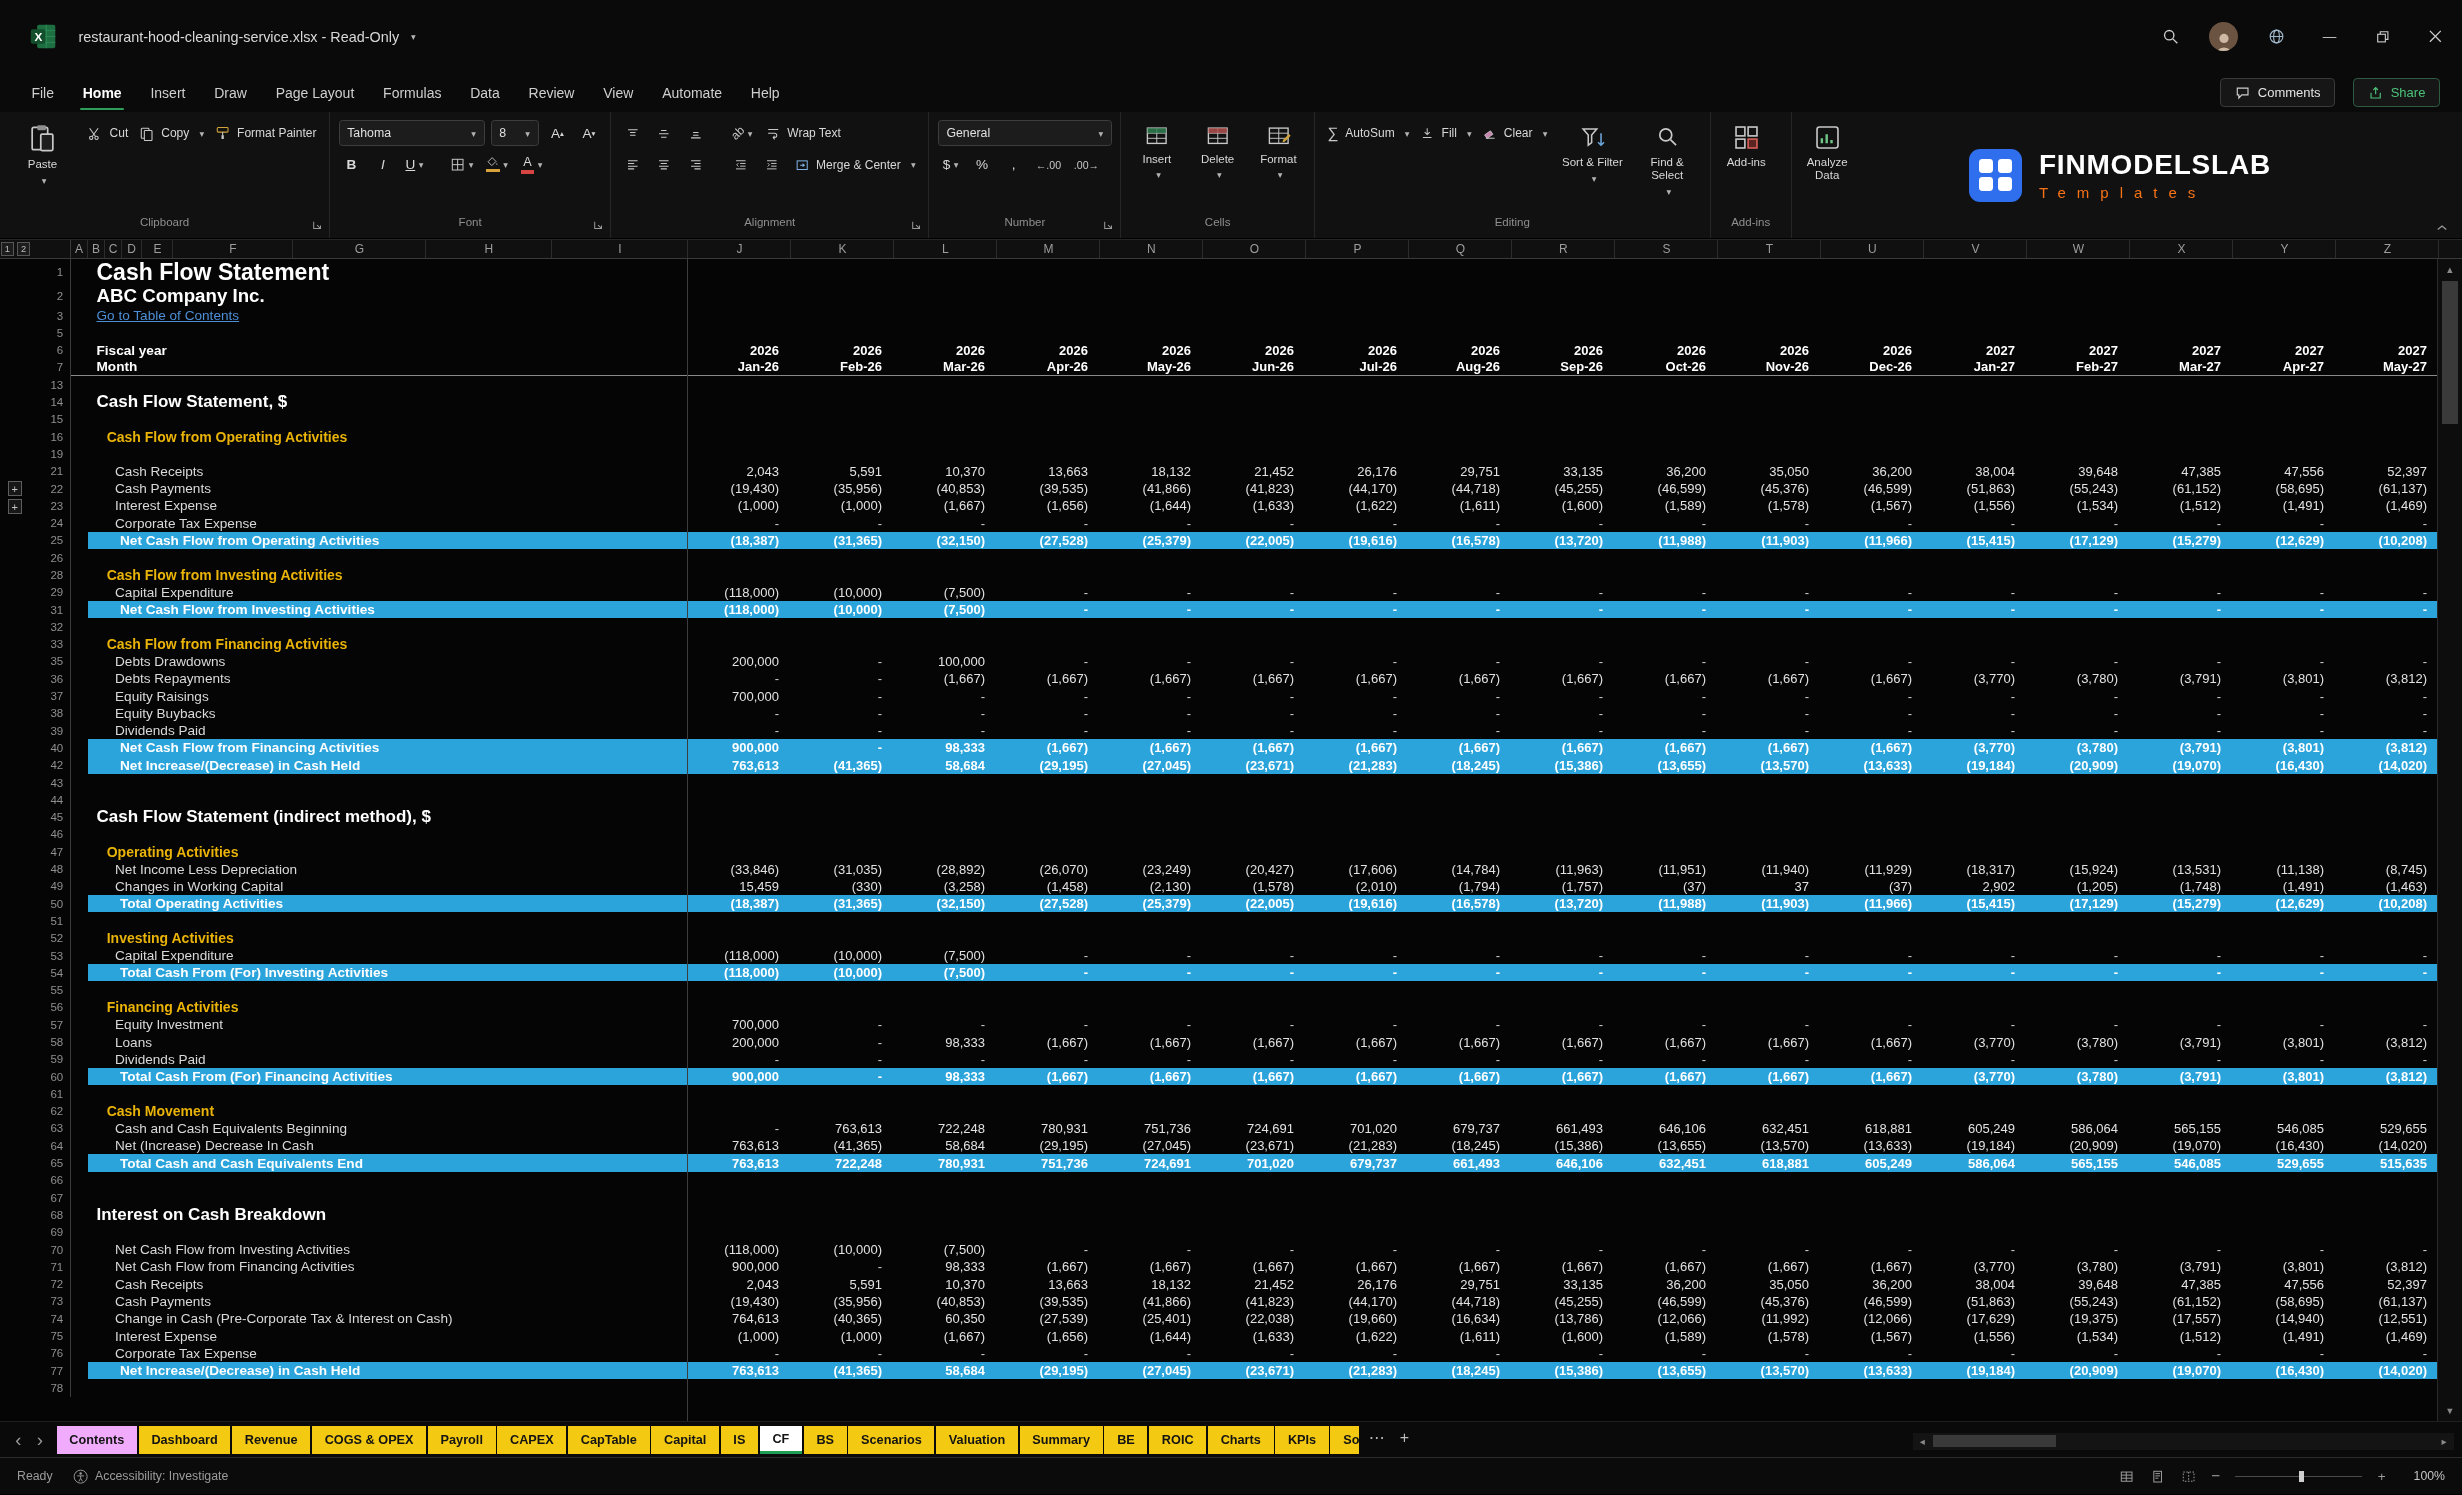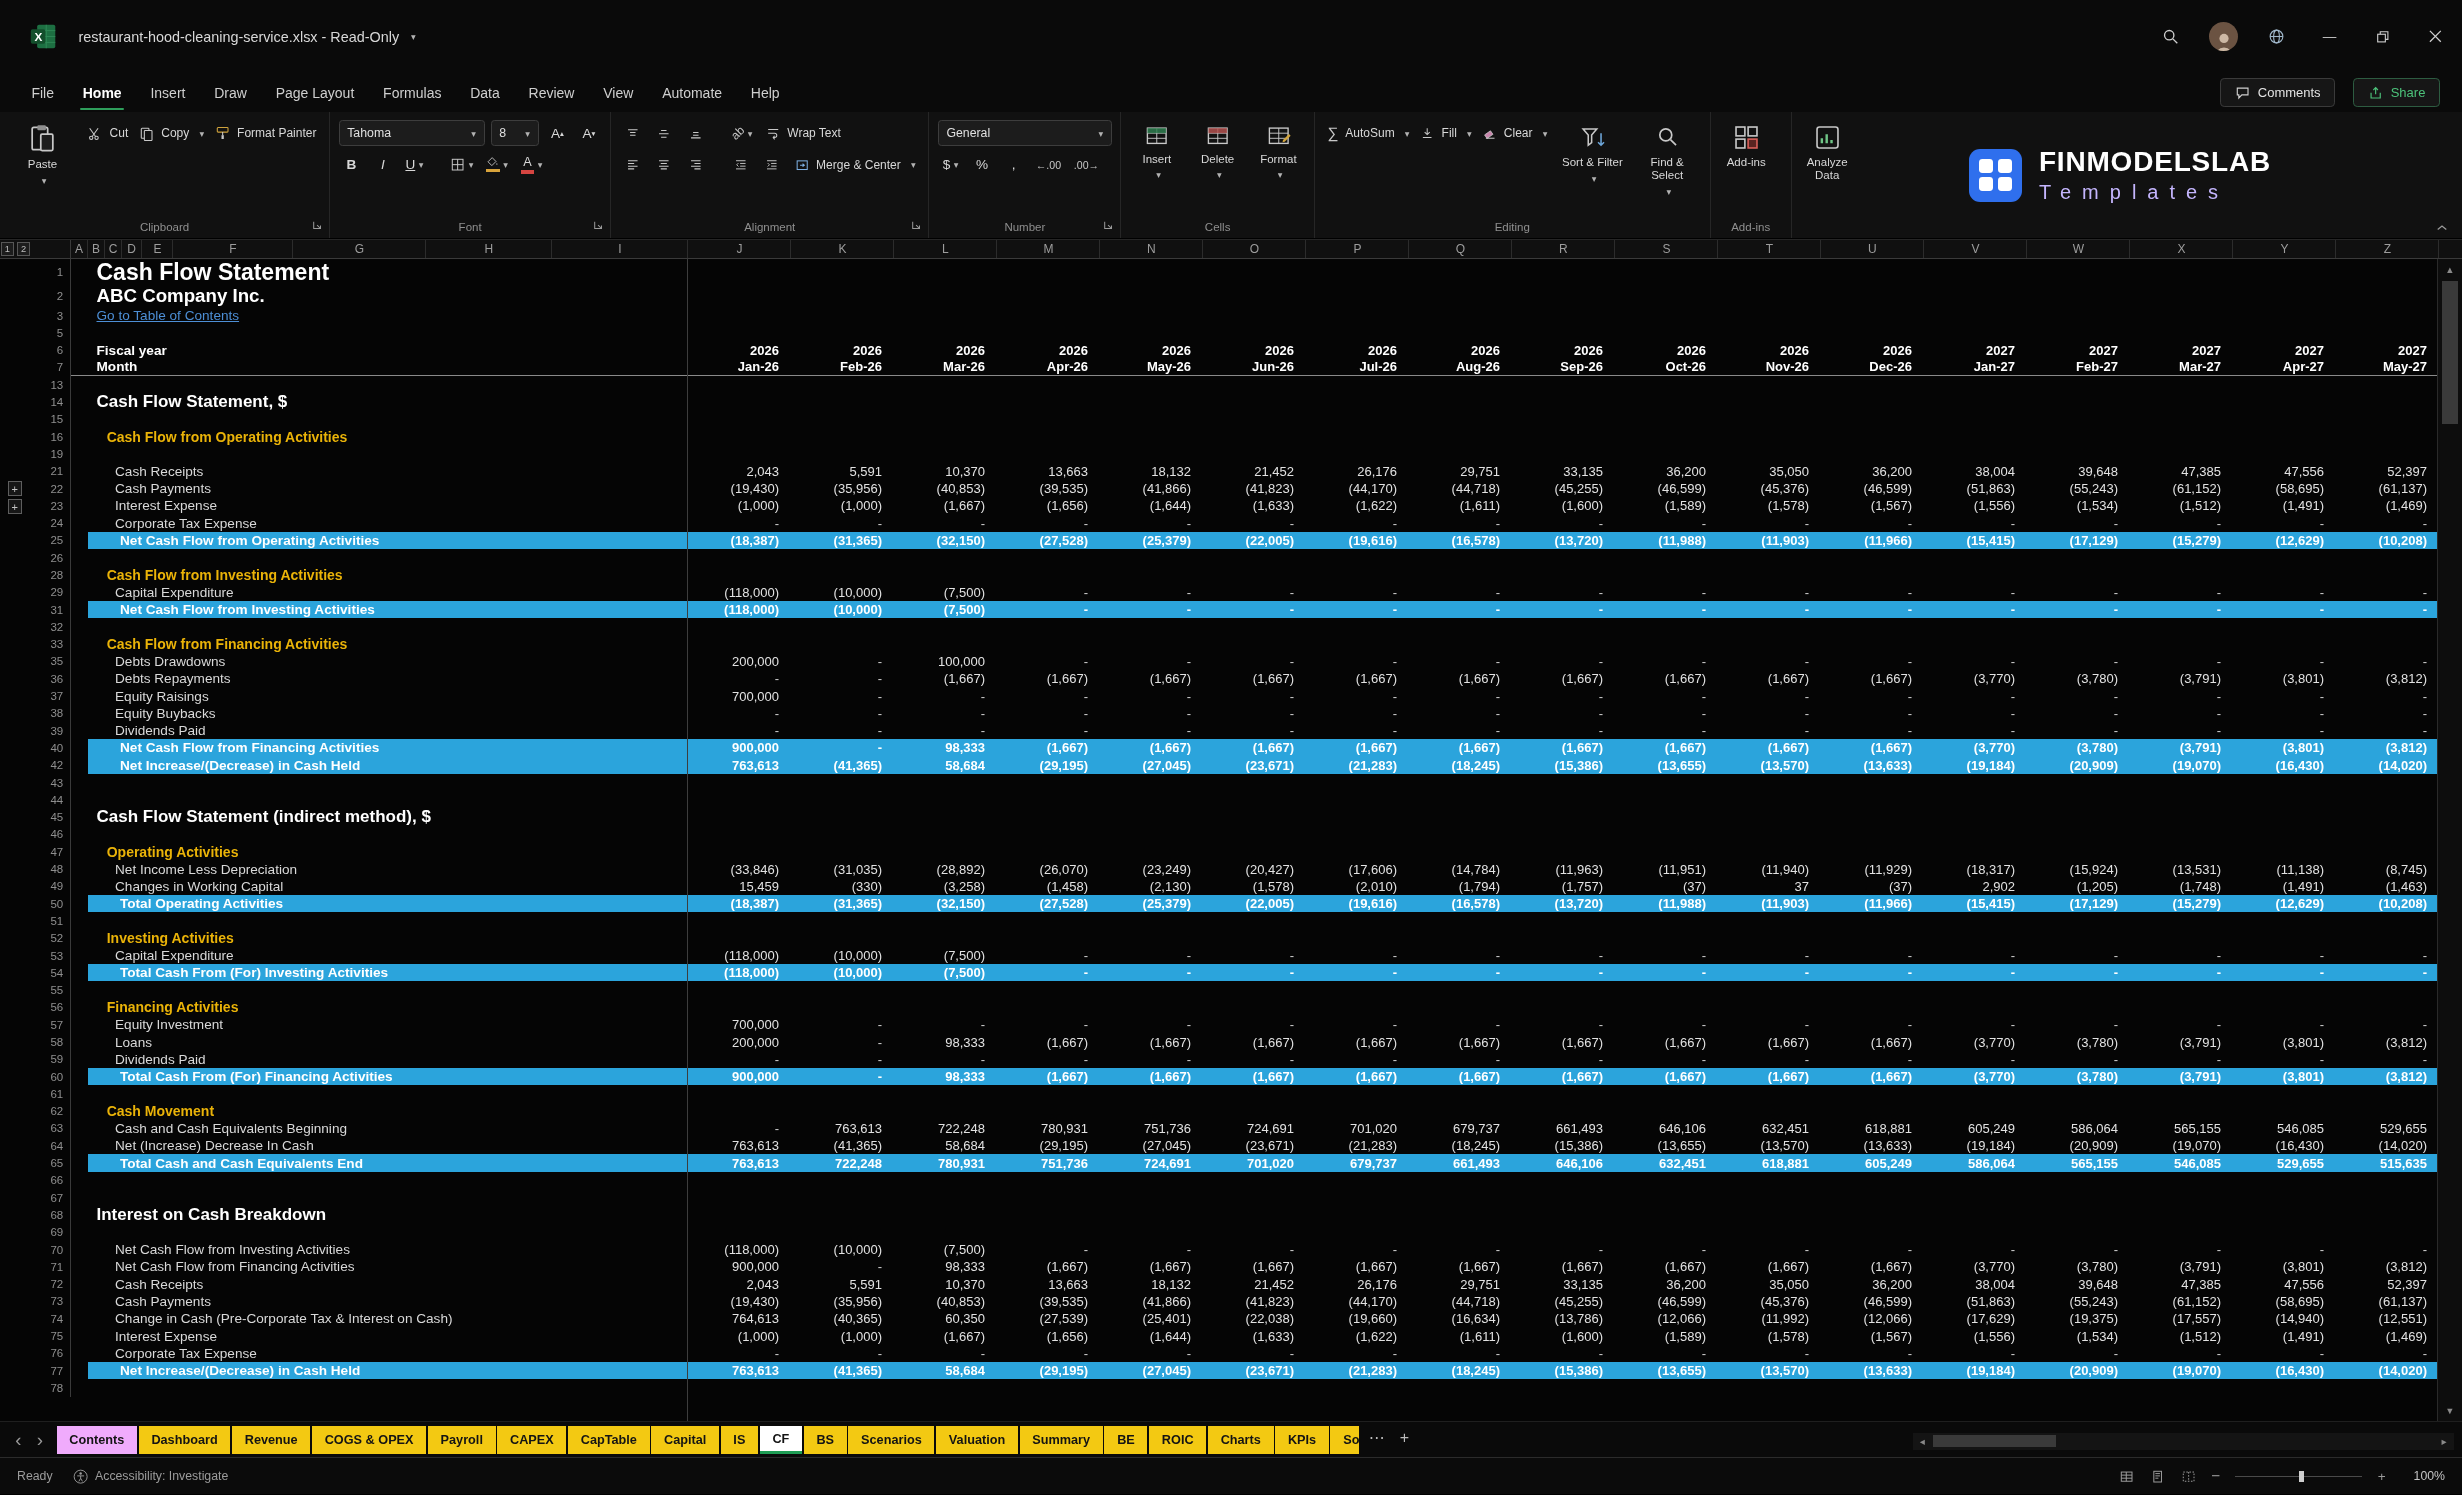--- a/index.html
+++ b/index.html
@@ -25,41 +25,41 @@
   .mitem.active { color:#fff; font-weight:700; }
   .mitem.active::after { content:""; position:absolute; left:12px; right:12px; bottom:1.7px; height:2.5px; background:var(--menu-accent,#2e9e5b); border-radius:1.7px; }
   .mb-right { margin-left:auto; display:flex; gap:18px; margin-right:22px; align-items:center; }
   .pill { display:flex; align-items:center; gap:7.6px; padding:6px 13.6px; border:0.8px solid #3a3a3a; border-radius:4.2px; font-size:13px; color:#e3e3e3; background:#161616; }
   .pill.share { color:var(--share-green,#4cc27a); border-color:#2d5c41; }
 
   
   .ribbon { height:127px; background:#111; display:flex; border-bottom:0.8px solid #000; position:relative; }
   .rgroup { border-right:0.8px solid #262626; padding:6.8px 8.5px 0; display:flex; flex-direction:column; }
   .rg-content { flex:1; display:flex; align-items:stretch; gap:6.8px; }
-  .rg-label { height:22px; font-size:11.5px; color:#8f8f8f; display:flex; align-items:center; justify-content:center; position:relative; padding:0 12px; }
+  .rg-label { height:22px; font-size:11.5px; color:#8f8f8f; display:flex; justify-content:center; position:relative; padding:0 12px; }
   .launcher { position:absolute; right:-1.7px; top:4.2px; }
   .bigbtn { width:68px; display:flex; flex-direction:column; align-items:center; padding-top:4.2px; gap:4.2px; color:#d8d8d8; font-size:11.5px; text-align:center; border-radius:3.4px; line-height:1.15; }
   .bigbtn.narrow { width:54px; }
   .smallcol { display:flex; flex-direction:row; justify-content:flex-start; gap:2.5px; padding-top:1.7px; }
   .srow { display:flex; align-items:center; gap:6.8px; height:26px; color:#d8d8d8; font-size:12px; padding:0 4.2px; border-radius:2.5px; }
   .hrow { display:flex; align-items:center; gap:6px; height:29px; }
   .select { display:flex; align-items:center; justify-content:space-between; background:#1c1c1c; border:0.8px solid #3d3d3d; border-radius:3.4px; height:26px; padding:0 7.6px; font-size:12.3px; color:#e0e0e0; gap:6.8px; }
   .tbtn { min-width:25.5px; height:25.5px; display:flex; align-items:center; justify-content:center; color:#d8d8d8; font-size:13.6px; border-radius:2.5px; padding:0 3.4px; }
   .tbtn b { font-weight:700; } .tbtn i { font-style:italic; } .tbtn u { text-decoration:underline; }
   .vdiv { width:0.8px; background:#2c2c2c; margin:2.5px 3.4px; }
   .acolor { display:flex; flex-direction:column; align-items:center; font-size:12.7px; line-height:1; color:#d8d8d8; }
   .acolor .bar { width:13.6px; height:3.4px; margin-top:1.7px; background:#d64541; }
   .acolor .bar.yellow { background:#d8a33b; }
   .abrot { transform:rotate(-45deg); font-size:12px; color:#c8c8c8; }
   .dec { font-size:10.6px; color:#c8c8c8; letter-spacing:0; }
   .brand { margin-left:auto; display:flex; align-items:center; gap:17px; padding-right:191px; }
   .brand-badge { width:53px; height:53px; border-radius:11px; background:var(--brand-blue,#2f6fed); display:grid; grid-template-columns:1fr 1fr; gap:4.2px; padding:10.2px; }
   .brand-badge i { background:#fff; border-radius:3.4px; }
   .brand-name { font-size:28px; font-weight:700; color:#fff; letter-spacing:0.8px; }
-  .brand-sub { font-size:20px; color:#c4b5fd; letter-spacing:11px; margin-top:2.5px; }
+  .brand-sub { font-size:15px; color:#f97316; letter-spacing:11px; margin-top:2.5px; }
   .ribcollapse { position:absolute; right:13.6px; bottom:6.8px; }
 
   
   .colhead { height:20.4px; display:flex; background:#101010; border-bottom:0.8px solid #3a3a3a; border-top:0.8px solid #262626; align-items:stretch; }
   .corner-gut { width:31px; display:flex; gap:2.5px; align-items:center; justify-content:center; flex:none; }
   .olbtn { width:13.6px; height:13.6px; border:0.8px solid #565656; color:#bdbdbd; font-size:9.3px; display:flex; align-items:center; justify-content:center; background:#1c1c1c; }
   .corner-rn { width:40px; border-right:0.8px solid #3a3a3a; flex:none; }
   .ch { border-right:0.8px solid #2c2c2c; color:#9d9d9d; font-size:12px; display:flex; align-items:center; justify-content:center; overflow:hidden; flex:none; }
 
   

